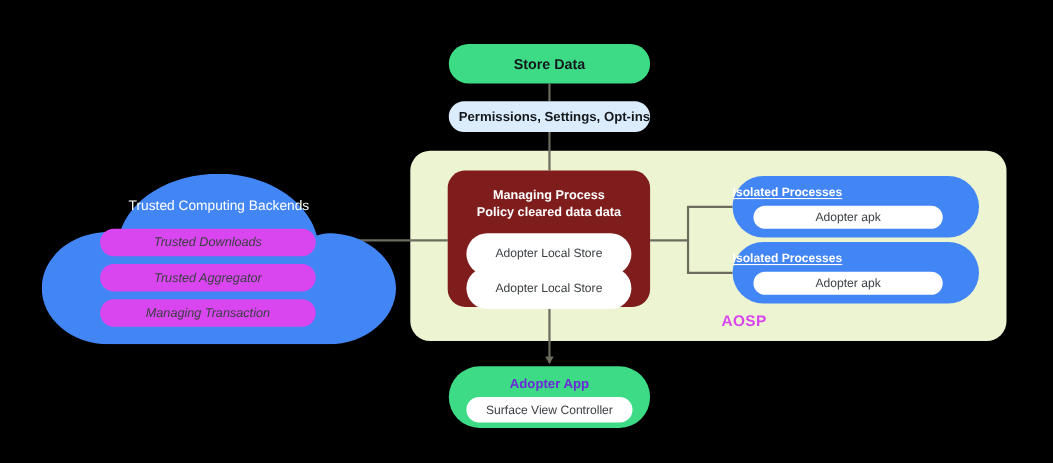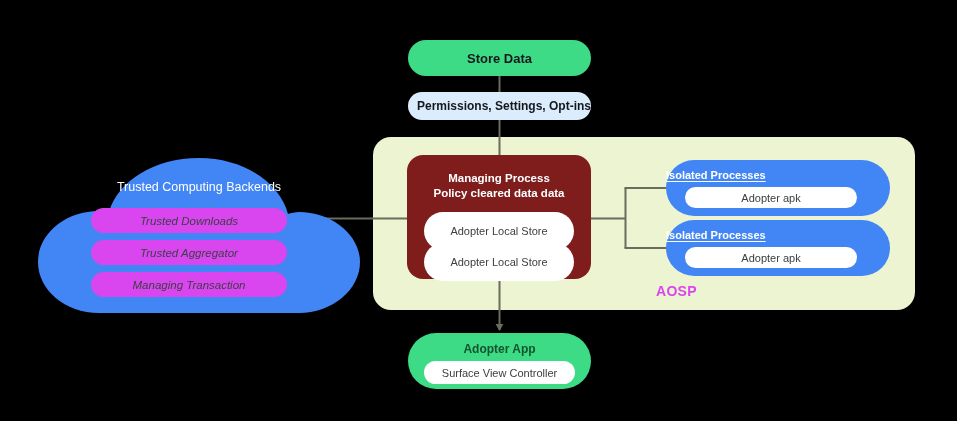--- a/index.html
+++ b/index.html
@@ -202,21 +202,21 @@
     height: 56px;
     background: #3ddb85;
     border-radius: 28px;
   }
   .adopter-title {
     position: absolute;
     left: 0;
     top: 9px;
     width: 100%;
     text-align: center;
-    color: #14532d;
+    color: #6d28d9;
     font-size: 12px;
     font-weight: bold;
   }
   .adopter-pill {
     position: absolute;
     left: 16px;
     top: 28px;
     width: 151px;
     height: 23px;
     background: #ffffff;

